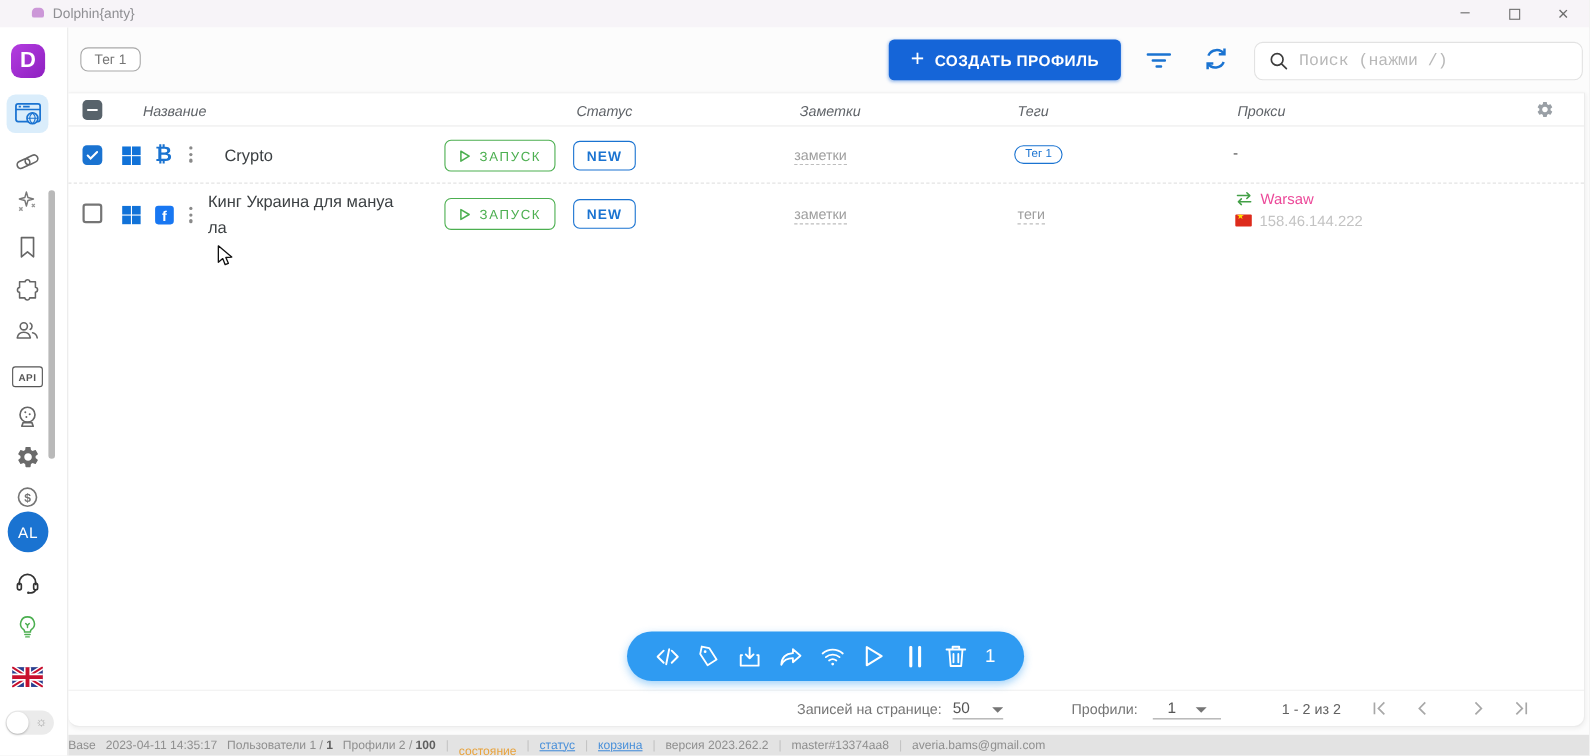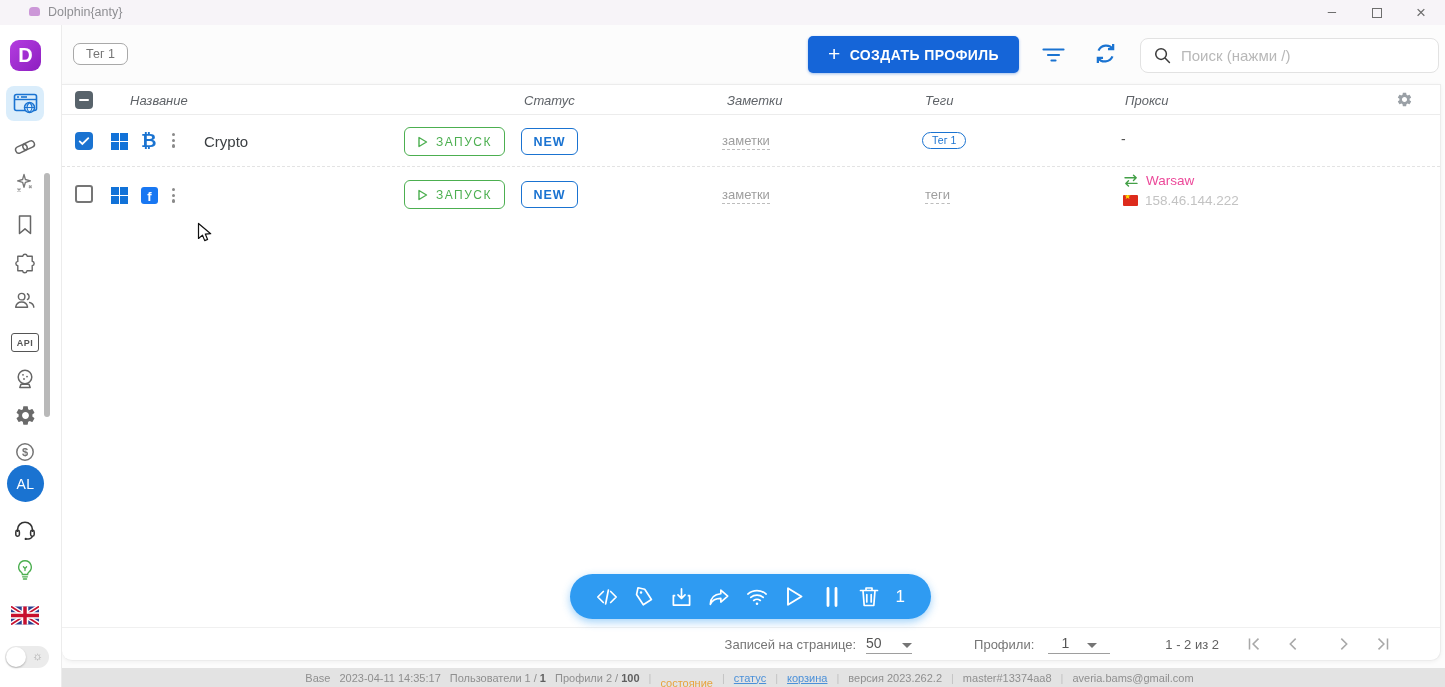--- a/index.html
+++ b/index.html
@@ -30,21 +30,21 @@
   .theme-sun { position:absolute; right:6px; top:3px; font-size:12px; color:#ababab; }
 
   
   .main { position:absolute; left:62px; top:25px; width:1383px; height:662px; background:#fcfcfc; }
 
   .tag-chip-top { position:absolute; left:11px; top:18px; padding:3px 12px; border:1px solid #a9a9a9; border-radius:7px; color:#757575; font-size:12.5px; background:#fff; }
   .create-btn { position:absolute; left:746px; top:11px; width:211px; height:37px; background:#1565d8; border:none; border-radius:5px; color:#fff; font-size:14px; font-weight:bold; letter-spacing:.4px; display:flex; align-items:center; justify-content:center; gap:9px; cursor:pointer; font-family:"Liberation Sans",sans-serif; box-shadow:0 1px 3px rgba(21,101,216,.4); }
   .create-plus { font-size:21px; font-weight:normal; margin-top:-2px; }
   .tool-icon { position:absolute; cursor:pointer; }
   .search-box { position:absolute; left:1078px; top:13px; width:299px; height:35px; border:1px solid #e2e2e2; border-radius:8px; background:#fff; display:flex; align-items:center; padding:0 12px; gap:9px; }
-  .search-box input { border:none; outline:none; font-size:15px; color:#444; width:230px; font-family:Liberation Sans, sans-serif; background:transparent; }
+  .search-box input { border:none; outline:none; font-size:15px; color:#444; width:230px; font-family:Liberation Mono, monospace; background:transparent; }
   .search-box input::placeholder { color:#b8b8b8; }
 
   
   .card { position:absolute; left:0; top:59px; width:1379px; height:577px; background:#fff; border:1px solid #ececec; border-left:none; border-radius:0 0 10px 10px; box-shadow:0 1px 4px rgba(0,0,0,.05); }
   .thead { position:absolute; left:0; top:0; width:100%; height:30px; border-bottom:1px solid #ececec; }
   .th { position:absolute; top:8px; font-size:13px; color:#5f6368;font-style:italic; }
   .checkbox { width:18px; height:18px; border-radius:4px; display:flex; align-items:center; justify-content:center; cursor:pointer; }
   .cb-ind { background:#58636b; }
   .cb-ind .bar { width:10px; height:2.4px; background:#fff; border-radius:1px; }
   .cb-on { background:#1a73d1; }
@@ -78,21 +78,21 @@
   
   .pag { position:absolute; left:0; bottom:0; width:100%; height:33px; display:flex; align-items:center; justify-content:flex-end; padding-right:44px; border-top:1px solid #f0f0f0; }
   .pag-label { font-size:13px; color:#757575; }
   .pag-select { display:flex; align-items:flex-end; justify-content:space-between; border-bottom:1px solid #9e9e9e; padding-bottom:2px; cursor:pointer; }
   .pag-value { font-size:14px; color:#555; }
   .caret { width:0; height:0; border-left:5px solid transparent; border-right:5px solid transparent; border-top:5px solid #757575; margin-bottom:3px; }
   .pag-nav { display:flex; align-items:center; gap:13px; margin-left:22px; }
   .nav-btn { width:26px; height:26px; display:flex; align-items:center; justify-content:center; cursor:pointer; }
 
   
-  .statusbar { position:absolute; left:0; bottom:0; width:100%; height:19px; background:#e3e3e3; display:flex; align-items:center; justify-content:center; gap:9px; padding-right:8px; font-size:11px; color:#8f8f8f; white-space:nowrap; }
+  .statusbar { position:absolute; left:0; bottom:0; width:100%; height:19px; background:#e3e3e3; display:flex; align-items:center; justify-content:flex-start; gap:9px; padding-right:8px; font-size:11px; color:#8f8f8f; white-space:nowrap; }
   .sb-bold { color:#5f5f5f; font-weight:bold; }
   .sb-sep { color:#c2c2c2; }
   .sb-state { color:#e8a33d; border-bottom:1px dashed #e8a33d; cursor:pointer;margin-top:12px; }
   .sb-link { color:#4a90d9; text-decoration:underline; cursor:pointer; }
 
   .cursor { position:absolute; left:197px; top:222px; z-index:50; pointer-events:none; }
 </style>
 </head>
 <body>
 
@@ -312,20 +312,21 @@
               <rect y="9" width="8" height="8" fill="#1172d8"></rect>
               <rect x="9" y="9" width="8" height="8" fill="#1172d8"></rect>
             </svg>
         </div>
         <div class="cell fb" style="left:79px;top:20px">f</div>
         <div class="cell kebab" style="left:106px;top:17px">
             <i></i>
             <i></i>
             <i></i>
           </div>
+        <div class="cell pname pname2" style="left:127px;top:5px">Кинг Украина для мануала</div>
         <button class="cell launch-btn" style="left:342px;top:13px">
           <svg width="11" height="12" viewBox="0 0 11 12">
               <path d="M2 1.5v9l7.5-4.5z" fill="none" stroke="#4caf50" stroke-width="1.4" stroke-linejoin="round"></path>
             </svg>
           <span>ЗАПУСК</span>
         </button>
         <div class="cell new-badge" style="left:459px;top:14px">NEW</div>
         <div class="cell notes" style="left:660px;top:20px">заметки</div>
         <div class="cell notes" style="left:863px;top:20px">теги</div>
         <div class="cell proxy-line" style="left:1061px;top:6px">

